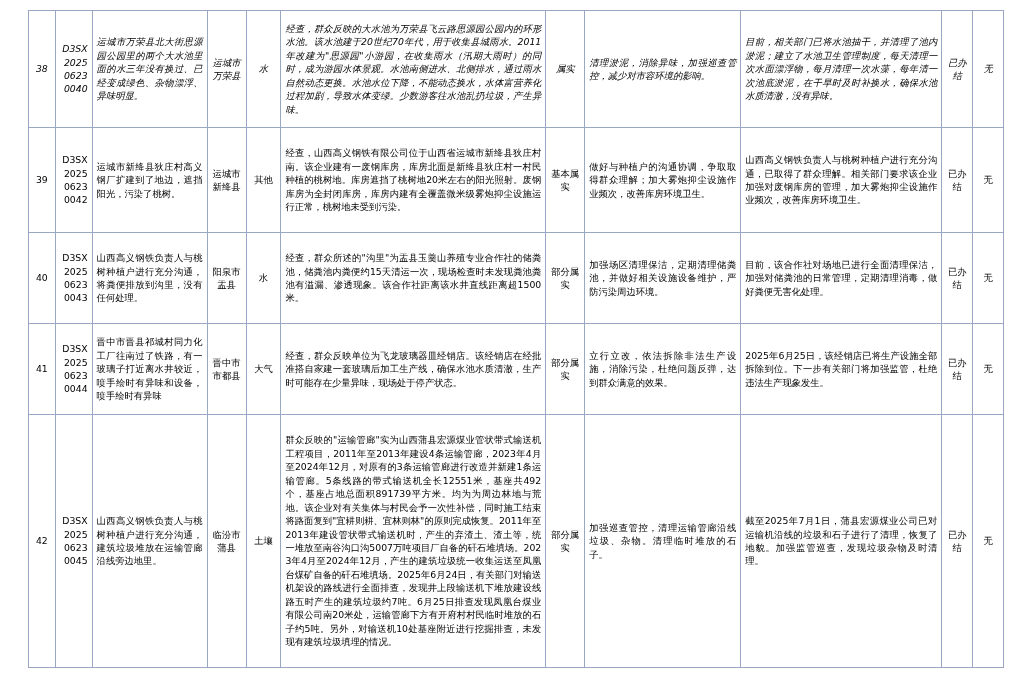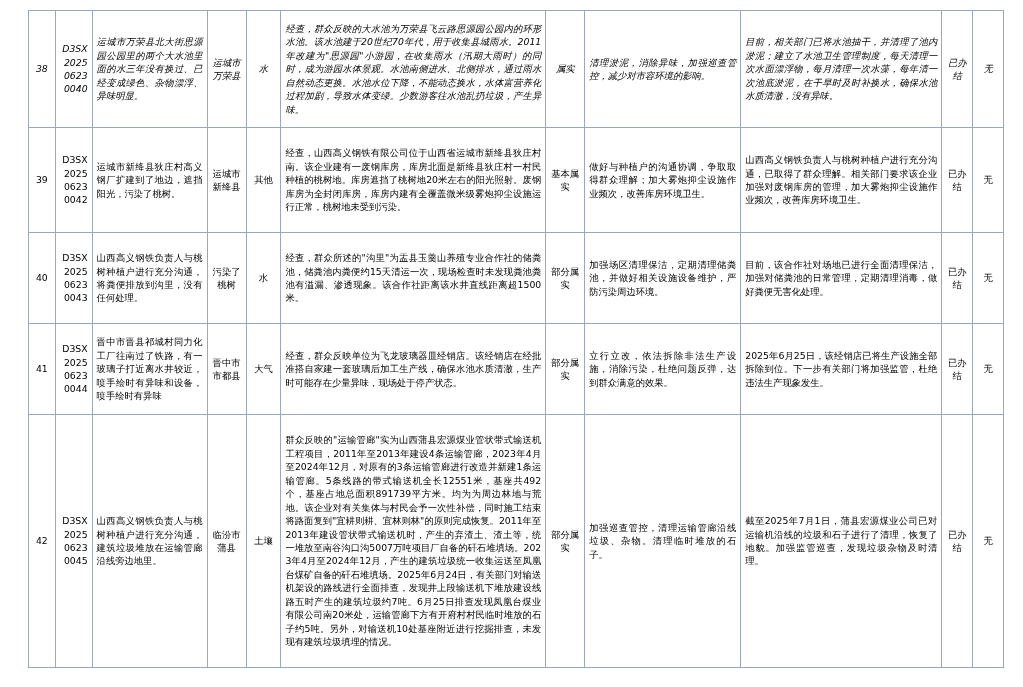--- a/index.html
+++ b/index.html
@@ -125,21 +125,21 @@
         <td class="narrow center">基本属实</td>
         <td class="mid-just">做好与种植户的沟通协调，争取取得群众理解；加大雾炮抑尘设施作业频次，改善库房环境卫生。</td>
         <td class="mid-just">山西高义钢铁负责人与桃树种植户进行充分沟通，已取得了群众理解。相关部门要求该企业加强对废钢库房的管理，加大雾炮抑尘设施作业频次，改善库房环境卫生。</td>
         <td class="narrow center">已办结</td>
         <td class="center">无</td>
       </tr>
       <tr class="r3">
         <td class="center">40</td>
         <td class="code">D3SX202506230043</td>
         <td class="just">山西高义钢铁负责人与桃树种植户进行充分沟通，将粪便排放到沟里，没有任何处理。</td>
-        <td class="narrow center">污染了桃树</td>
+        <td class="narrow center">阳泉市盂县</td>
         <td class="center">水</td>
         <td class="just">经查，群众所述的"沟里"为盂县玉羹山养殖专业合作社的储粪池，储粪池内粪便约15天清运一次，现场检查时未发现粪池粪池有溢漏、渗透现象。该合作社距离该水井直线距离超1500米。</td>
         <td class="narrow center">部分属实</td>
         <td class="mid-just">加强场区清理保洁，定期清理储粪池，并做好相关设施设备维护，严防污染周边环境。</td>
         <td class="mid-just">目前，该合作社对场地已进行全面清理保洁，加强对储粪池的日常管理，定期清理消毒，做好粪便无害化处理。</td>
         <td class="narrow center">已办结</td>
         <td class="center">无</td>
       </tr>
       <tr class="r4">
         <td class="center">41</td>

